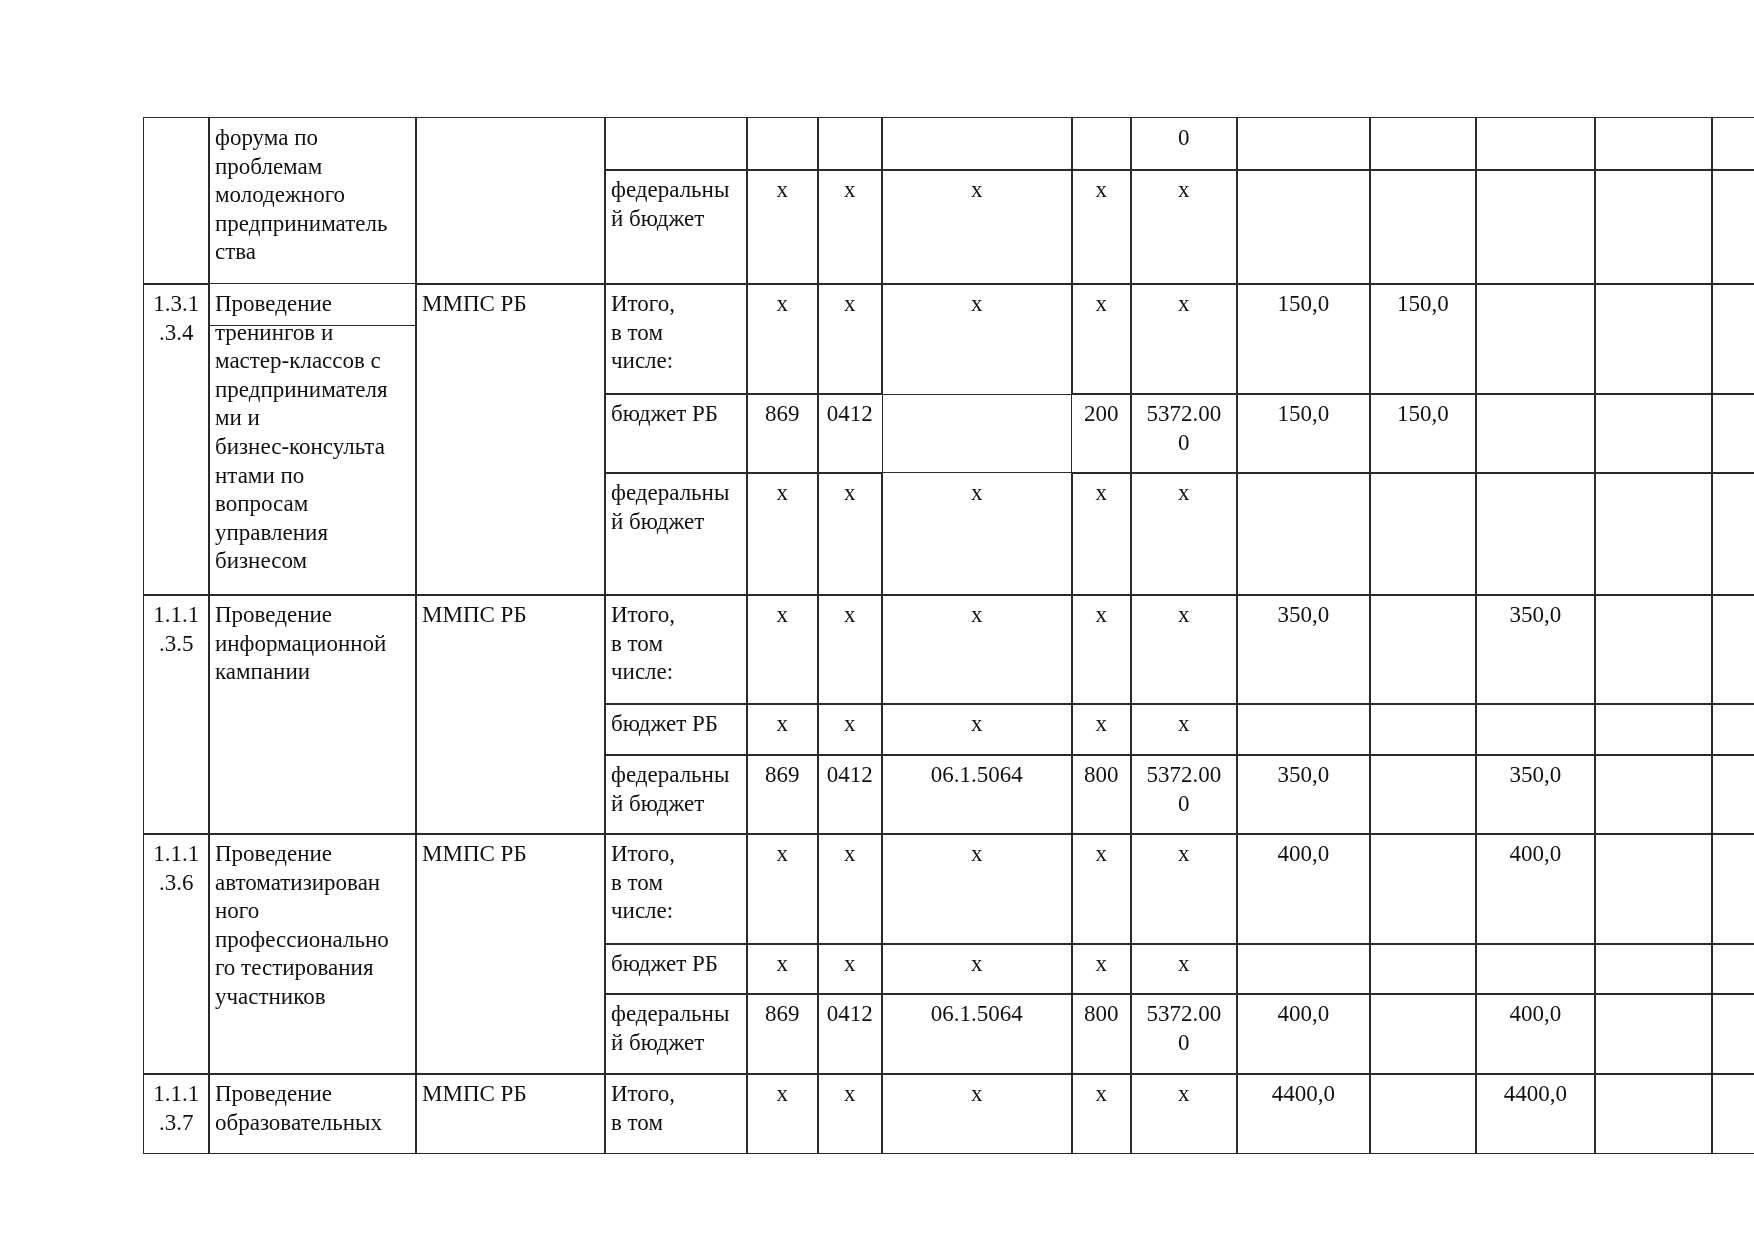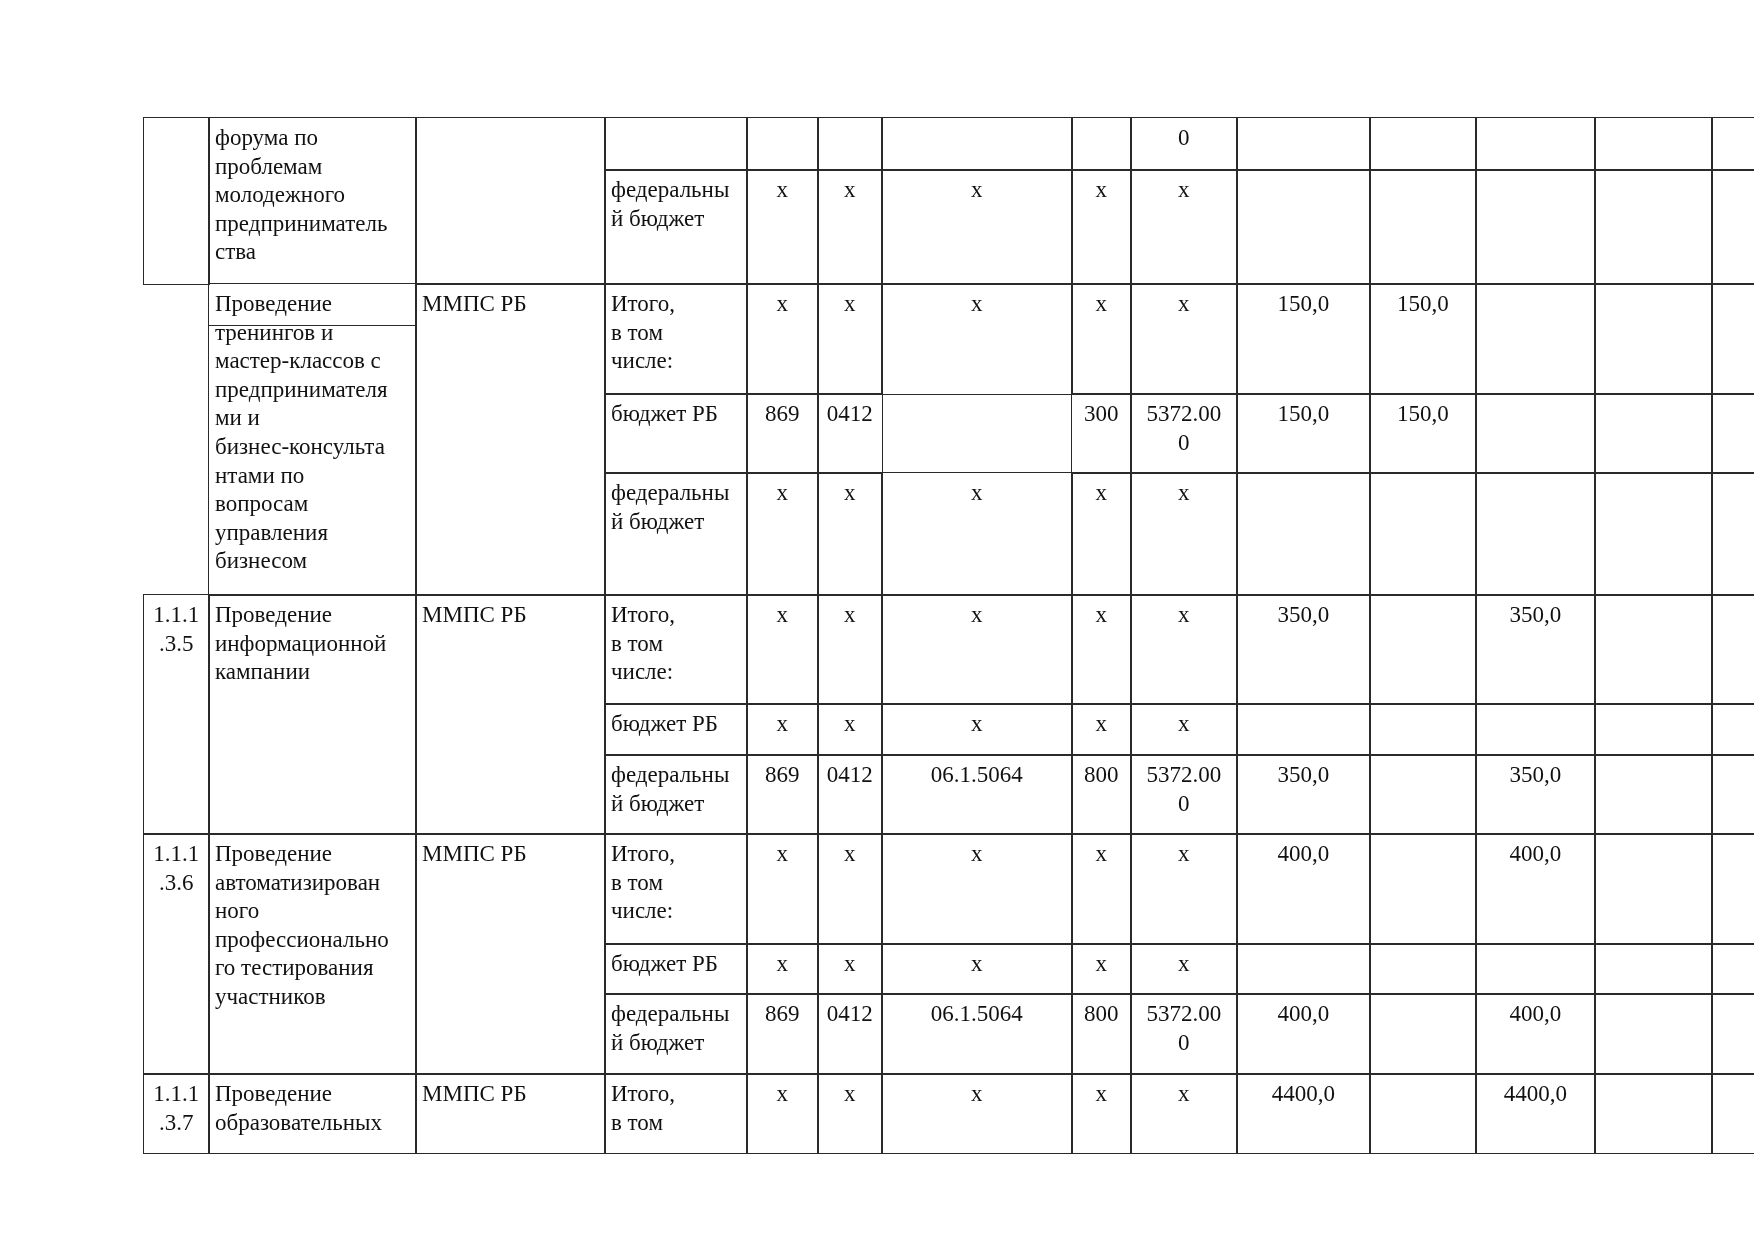--- a/index.html
+++ b/index.html
@@ -41,20 +41,22 @@
       <div class="cell t c" style="left: 817px; width: 65.5px; top: 169px; height: 115.5px;">x</div>
       <div class="cell t c" style="left: 881px; width: 191.5px; top: 169px; height: 115.5px;">x</div>
       <div class="cell t c" style="left: 1071px; width: 60.5px; top: 169px; height: 115.5px;">x</div>
       <div class="cell t c" style="left: 1130px; width: 107.5px; top: 169px; height: 115.5px;">x</div>
       <div class="cell t c" style="left: 1236px; width: 134.5px; top: 169px; height: 115.5px;"></div>
       <div class="cell t c" style="left: 1369px; width: 107.5px; top: 169px; height: 115.5px;"></div>
       <div class="cell t c" style="left: 1475px; width: 120.5px; top: 169px; height: 115.5px;"></div>
       <div class="cell t c" style="left: 1594px; width: 118.5px; top: 169px; height: 115.5px;"></div>
       <div class="cell t c" style="left: 1711px; width: 50.5px; top: 117px; height: 53.5px;"></div>
       <div class="cell t c" style="left: 1711px; width: 50.5px; top: 169px; height: 115.5px;"></div>
+      <div class="cell t c" style="left: 143px; width: 66.5px; top: 283px; height: 312.5px;">1.3.1
+.3.4</div>
       <div class="cell t l" style="left: 208px; width: 208.5px; top: 283px; height: 312.5px;">Проведение
 тренингов и
 мастер-классов с
 предпринимателя
 ми и
 бизнес-консульта
 нтами по
 вопросам
 управления
 бизнесом</div>
@@ -67,21 +69,21 @@
       <div class="cell t c" style="left: 881px; width: 191.5px; top: 283px; height: 111.5px;">x</div>
       <div class="cell t c" style="left: 1071px; width: 60.5px; top: 283px; height: 111.5px;">x</div>
       <div class="cell t c" style="left: 1130px; width: 107.5px; top: 283px; height: 111.5px;">x</div>
       <div class="cell t c" style="left: 1236px; width: 134.5px; top: 283px; height: 111.5px;">150,0</div>
       <div class="cell t c" style="left: 1369px; width: 107.5px; top: 283px; height: 111.5px;">150,0</div>
       <div class="cell t c" style="left: 1475px; width: 120.5px; top: 283px; height: 111.5px;"></div>
       <div class="cell t c" style="left: 1594px; width: 118.5px; top: 283px; height: 111.5px;"></div>
       <div class="cell t l" style="left: 604px; width: 143.5px; top: 393px; height: 80.5px;">бюджет РБ</div>
       <div class="cell t c" style="left: 746px; width: 72.5px; top: 393px; height: 80.5px;">869</div>
       <div class="cell t c" style="left: 817px; width: 65.5px; top: 393px; height: 80.5px;">0412</div>
-      <div class="cell t c" style="left: 1071px; width: 60.5px; top: 393px; height: 80.5px;">300</div>
+      <div class="cell t c" style="left: 1071px; width: 60.5px; top: 393px; height: 80.5px;">200</div>
       <div class="cell t c" style="left: 1130px; width: 107.5px; top: 393px; height: 80.5px;">5372.00
 0</div>
       <div class="cell t c" style="left: 1236px; width: 134.5px; top: 393px; height: 80.5px;">150,0</div>
       <div class="cell t c" style="left: 1369px; width: 107.5px; top: 393px; height: 80.5px;">150,0</div>
       <div class="cell t c" style="left: 1475px; width: 120.5px; top: 393px; height: 80.5px;"></div>
       <div class="cell t c" style="left: 1594px; width: 118.5px; top: 393px; height: 80.5px;"></div>
       <div class="cell t l" style="left: 604px; width: 143.5px; top: 472px; height: 123.5px;">федеральны
 й бюджет</div>
       <div class="cell t c" style="left: 746px; width: 72.5px; top: 472px; height: 123.5px;">x</div>
       <div class="cell t c" style="left: 817px; width: 65.5px; top: 472px; height: 123.5px;">x</div>

